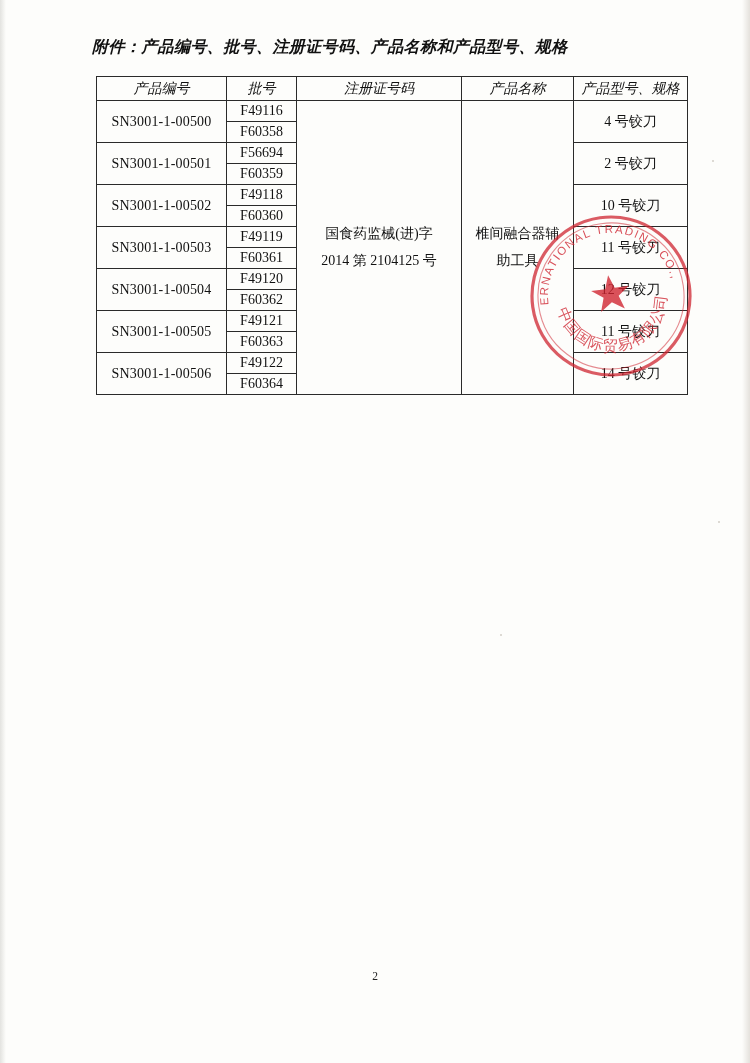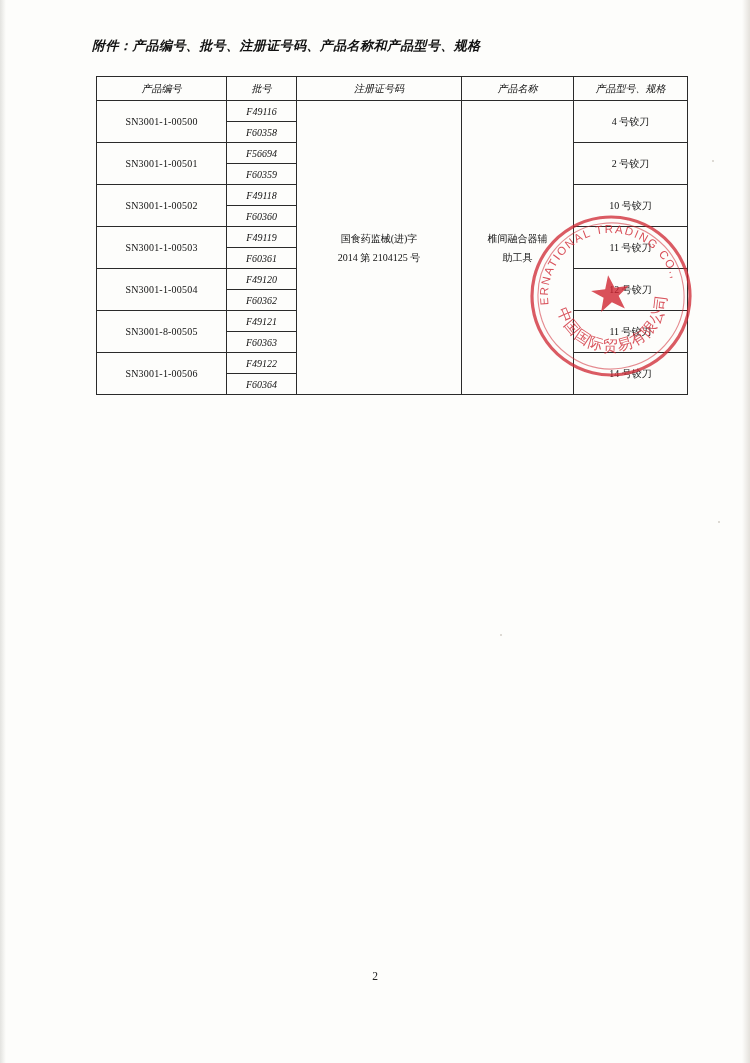--- a/index.html
+++ b/index.html
@@ -35,41 +35,41 @@
     right: 0; top: 0; bottom: 0;
     width: 8px;
     background: linear-gradient(to left, #dedad4, #fdfdfb);
     opacity: .8;
   }
 
   .doc-title {
     position: absolute;
     left: 92px;
     top: 37px;
-    font-size: 13px;
+    font-size: 16px;
     font-style: italic;
     font-weight: bold;
     letter-spacing: .4px;
     white-space: nowrap;
     color: #111;
   }
 
   table.main-table {
     position: absolute;
     left: 96px;
     top: 76px;
     width: 591px;
     border-collapse: collapse;
     table-layout: fixed;
   }
   table.main-table td,
   table.main-table th {
     border: 1px solid #2a2a2a;
     padding: 0;
-    font-size: 10px;
+    font-size: 14px;
     color: #111;
     text-align: center;
     vertical-align: middle;
     font-weight: normal;
   }
   thead th {
     height: 23px;
     font-style: italic;
     font-weight: bold;
     font-size: 13.5px;
@@ -85,21 +85,20 @@
   td.code-cell {
     font-family: "Liberation Serif", serif;
     font-size: 13.5px;
     letter-spacing: .2px;
   }
   td.batch-cell {
     height: 20px;
     text-align: left;
     padding-left: 7px;
     font-size: 13.5px;
-    font-style: italic;
   }
   td.reg-cell {
     line-height: 1.9;
     font-size: 13.5px;
     margin-top: 24px;
   }
   td.name-cell {
     line-height: 1.9;
     font-size: 13.5px;
   }
@@ -211,21 +210,21 @@
       <tr>
         <td class="code-cell" rowspan="2">SN3001-1-00504</td>
         <td class="batch-cell">F49120</td>
         <td class="model-cell" rowspan="2">12 号铰刀</td>
       </tr>
       <tr>
         <td class="batch-cell">F60362</td>
       </tr>
 
       <tr>
-        <td class="code-cell" rowspan="2">SN3001-8-00505</td>
+        <td class="code-cell" rowspan="2">SN3001-1-00505</td>
         <td class="batch-cell">F49121</td>
         <td class="model-cell" rowspan="2">11 号铰刀</td>
       </tr>
       <tr>
         <td class="batch-cell">F60363</td>
       </tr>
 
       <tr>
         <td class="code-cell" rowspan="2">SN3001-1-00506</td>
         <td class="batch-cell">F49122</td>

